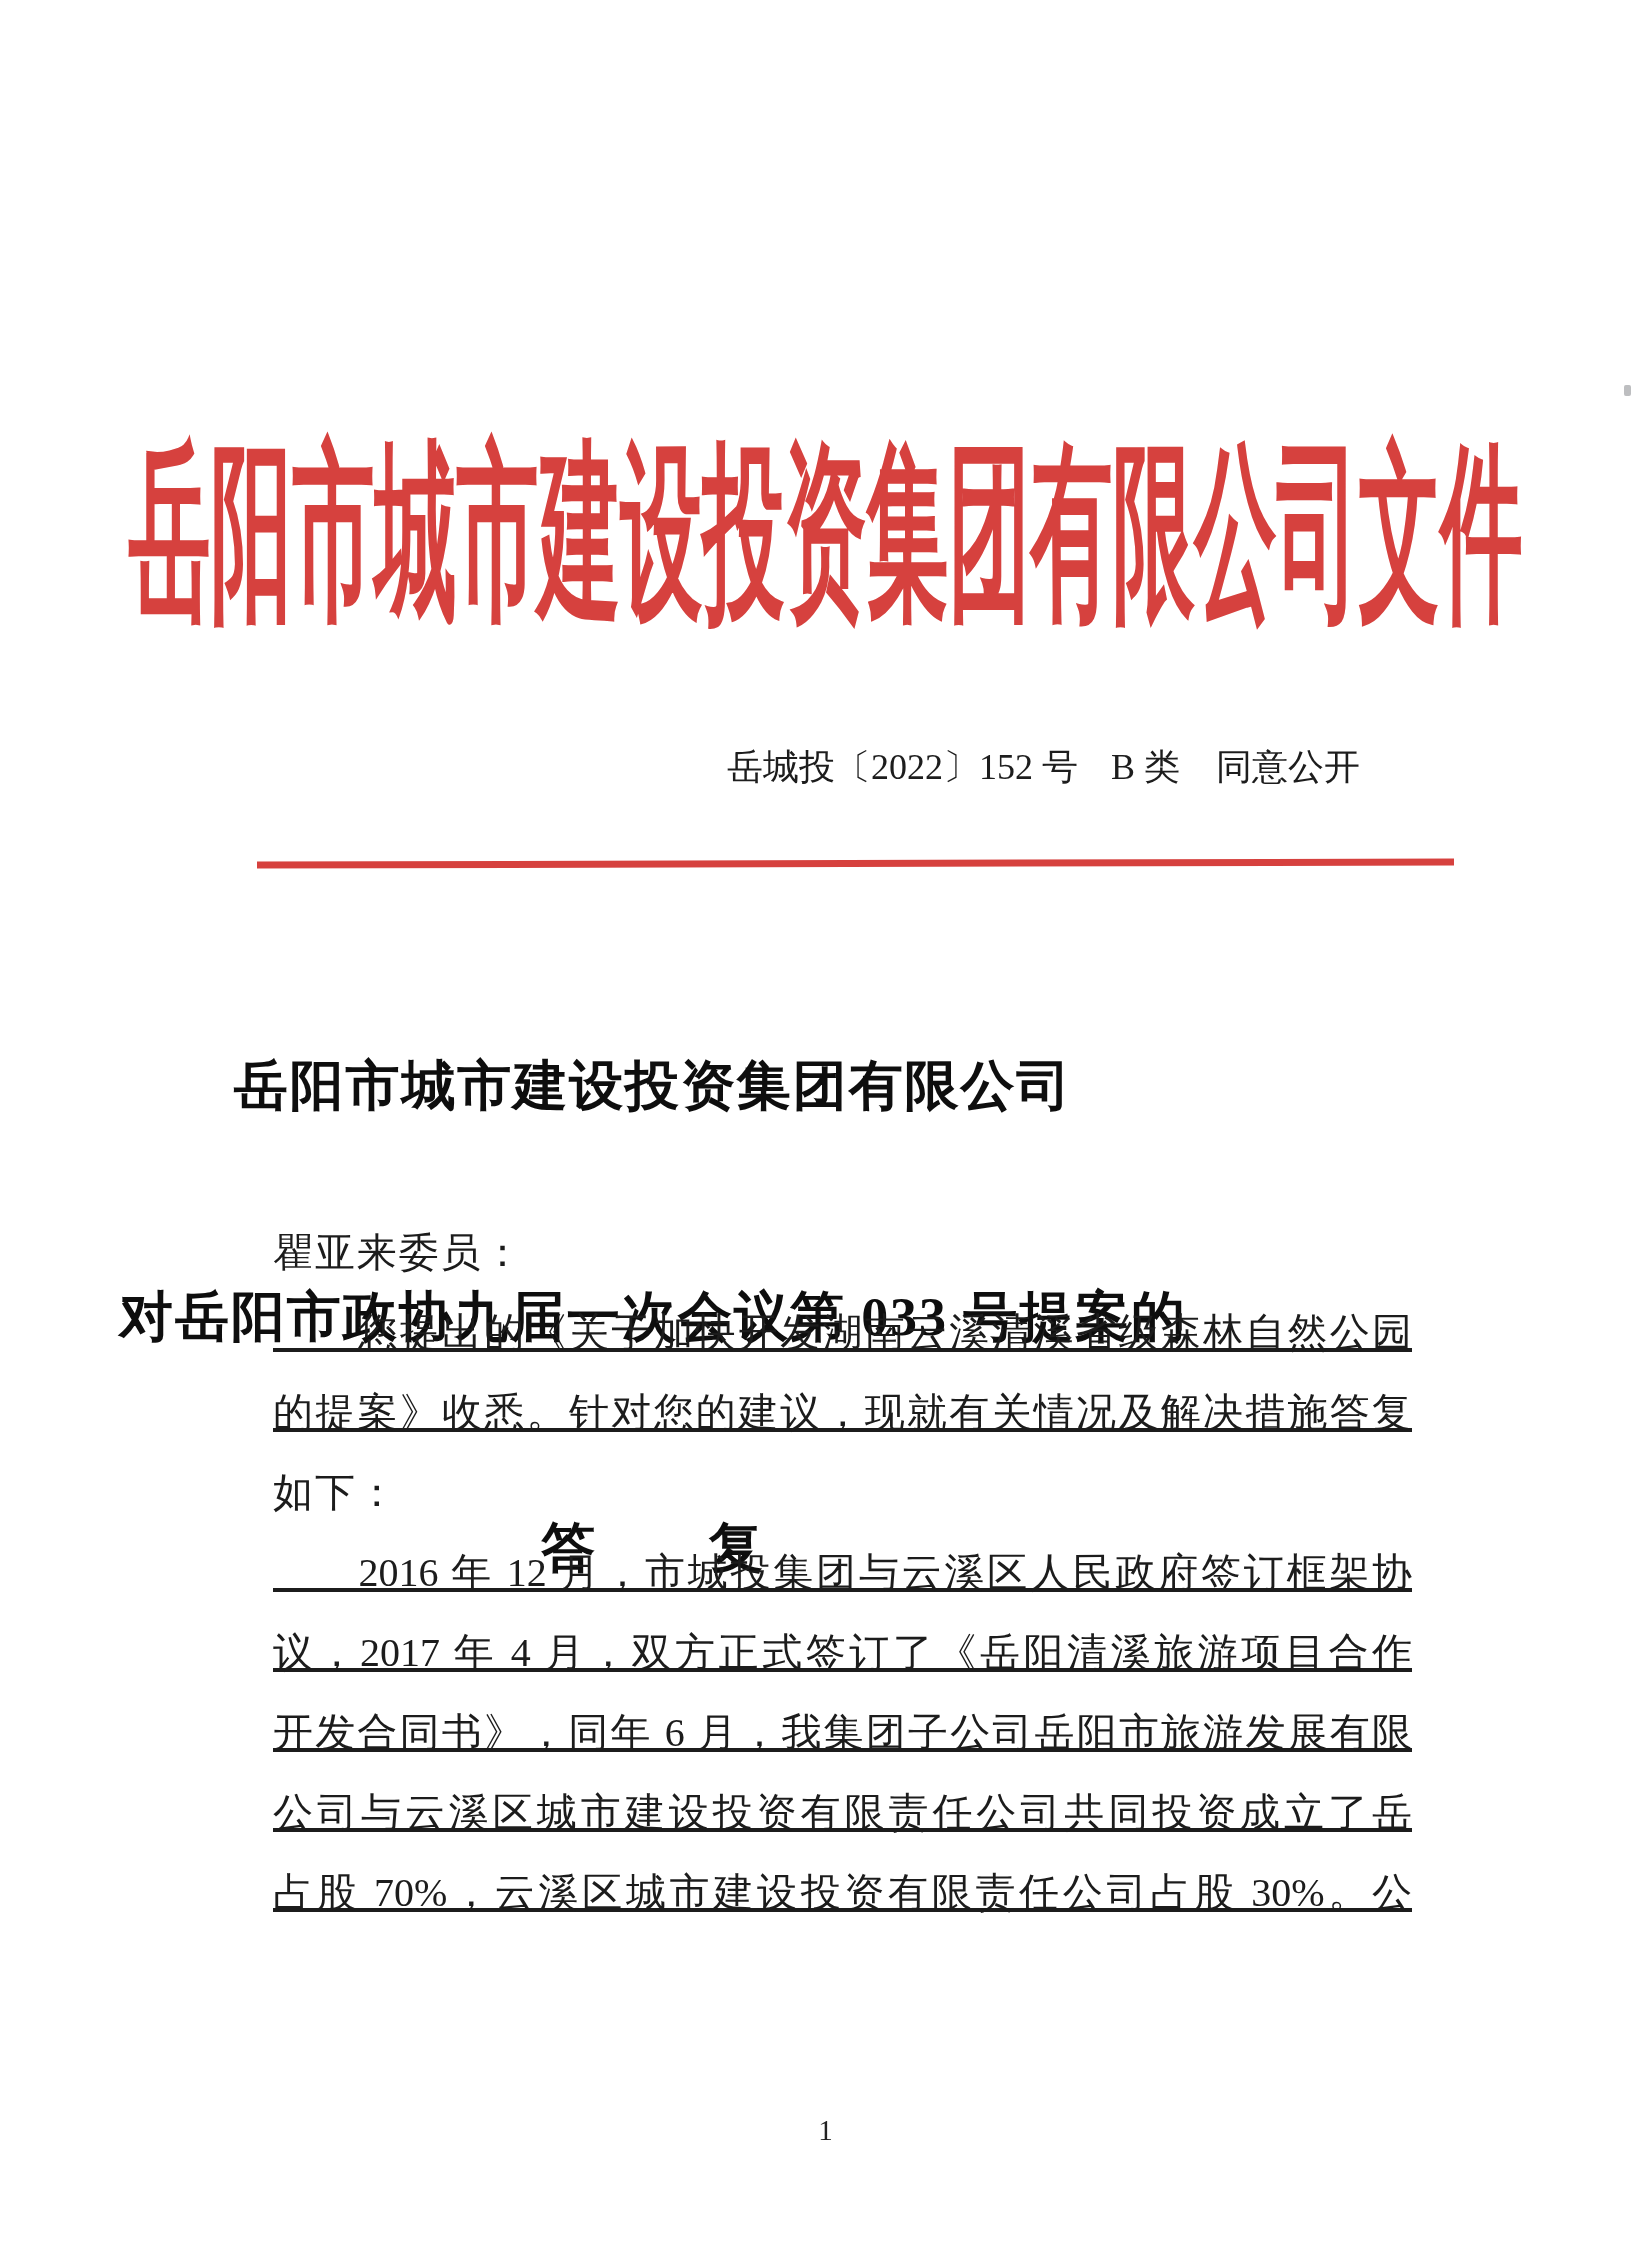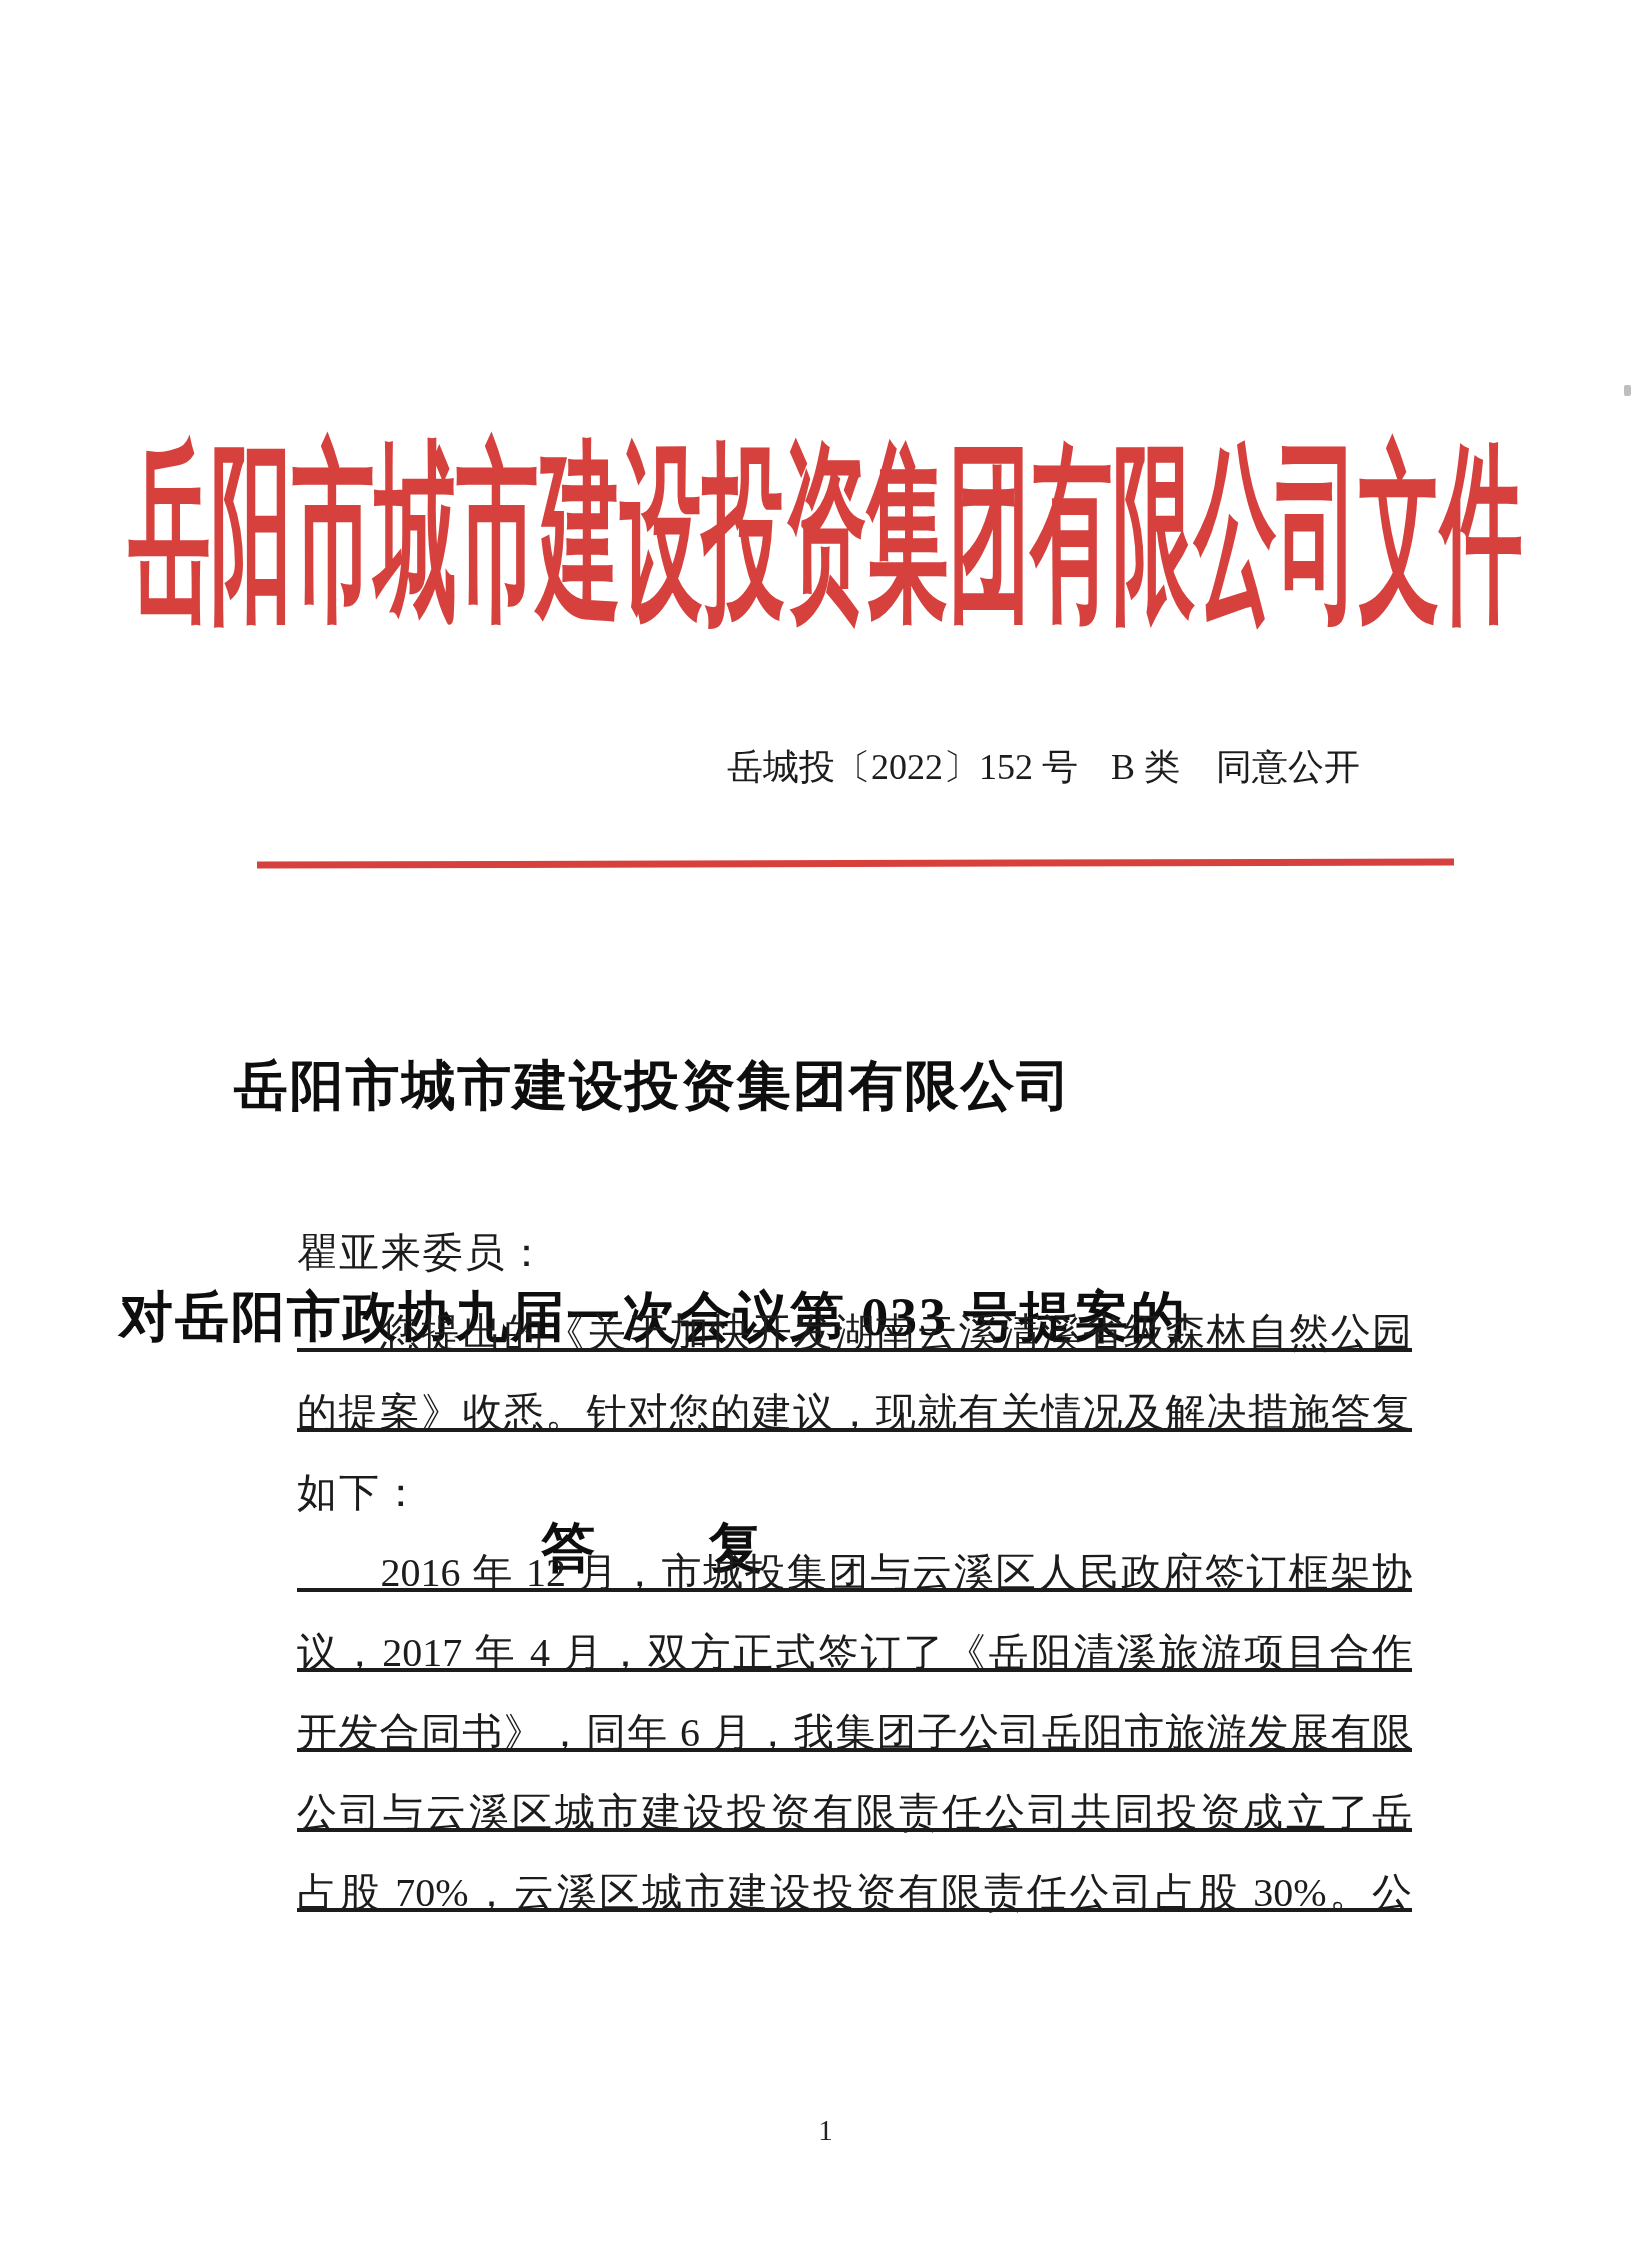--- a/index.html
+++ b/index.html
@@ -69,21 +69,20 @@
     top:1213px;left:273px;
     width:1139px;
     font-size:40px;
     color:#1c1c1c;
   }
   .body-line{
     height:80px;
     line-height:80px;
     white-space:pre-wrap;
     letter-spacing:1.9px;
-    margin-left:24px;
   }
   .body-line.fill{
     text-align:justify;
     text-align-last:justify;
     letter-spacing:0;
     text-decoration:underline;
   }
   
   .page-number{
     position:absolute;

